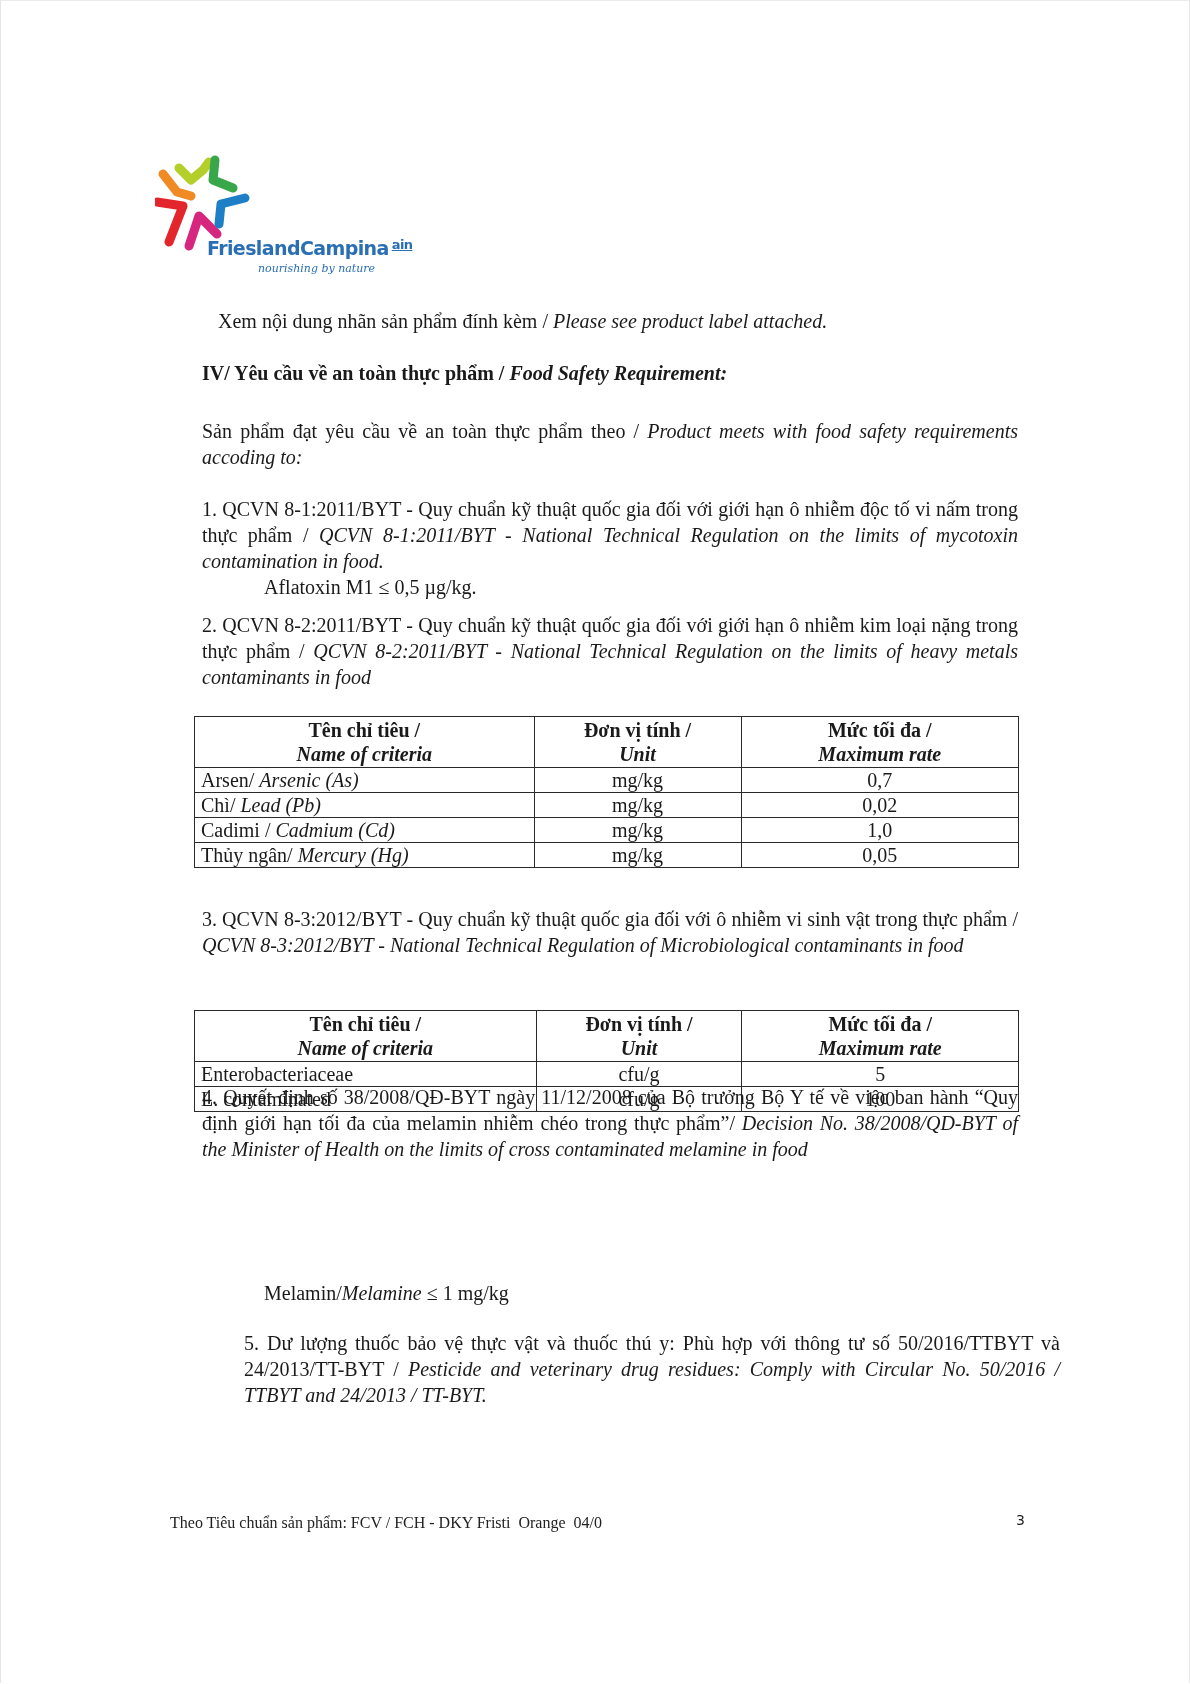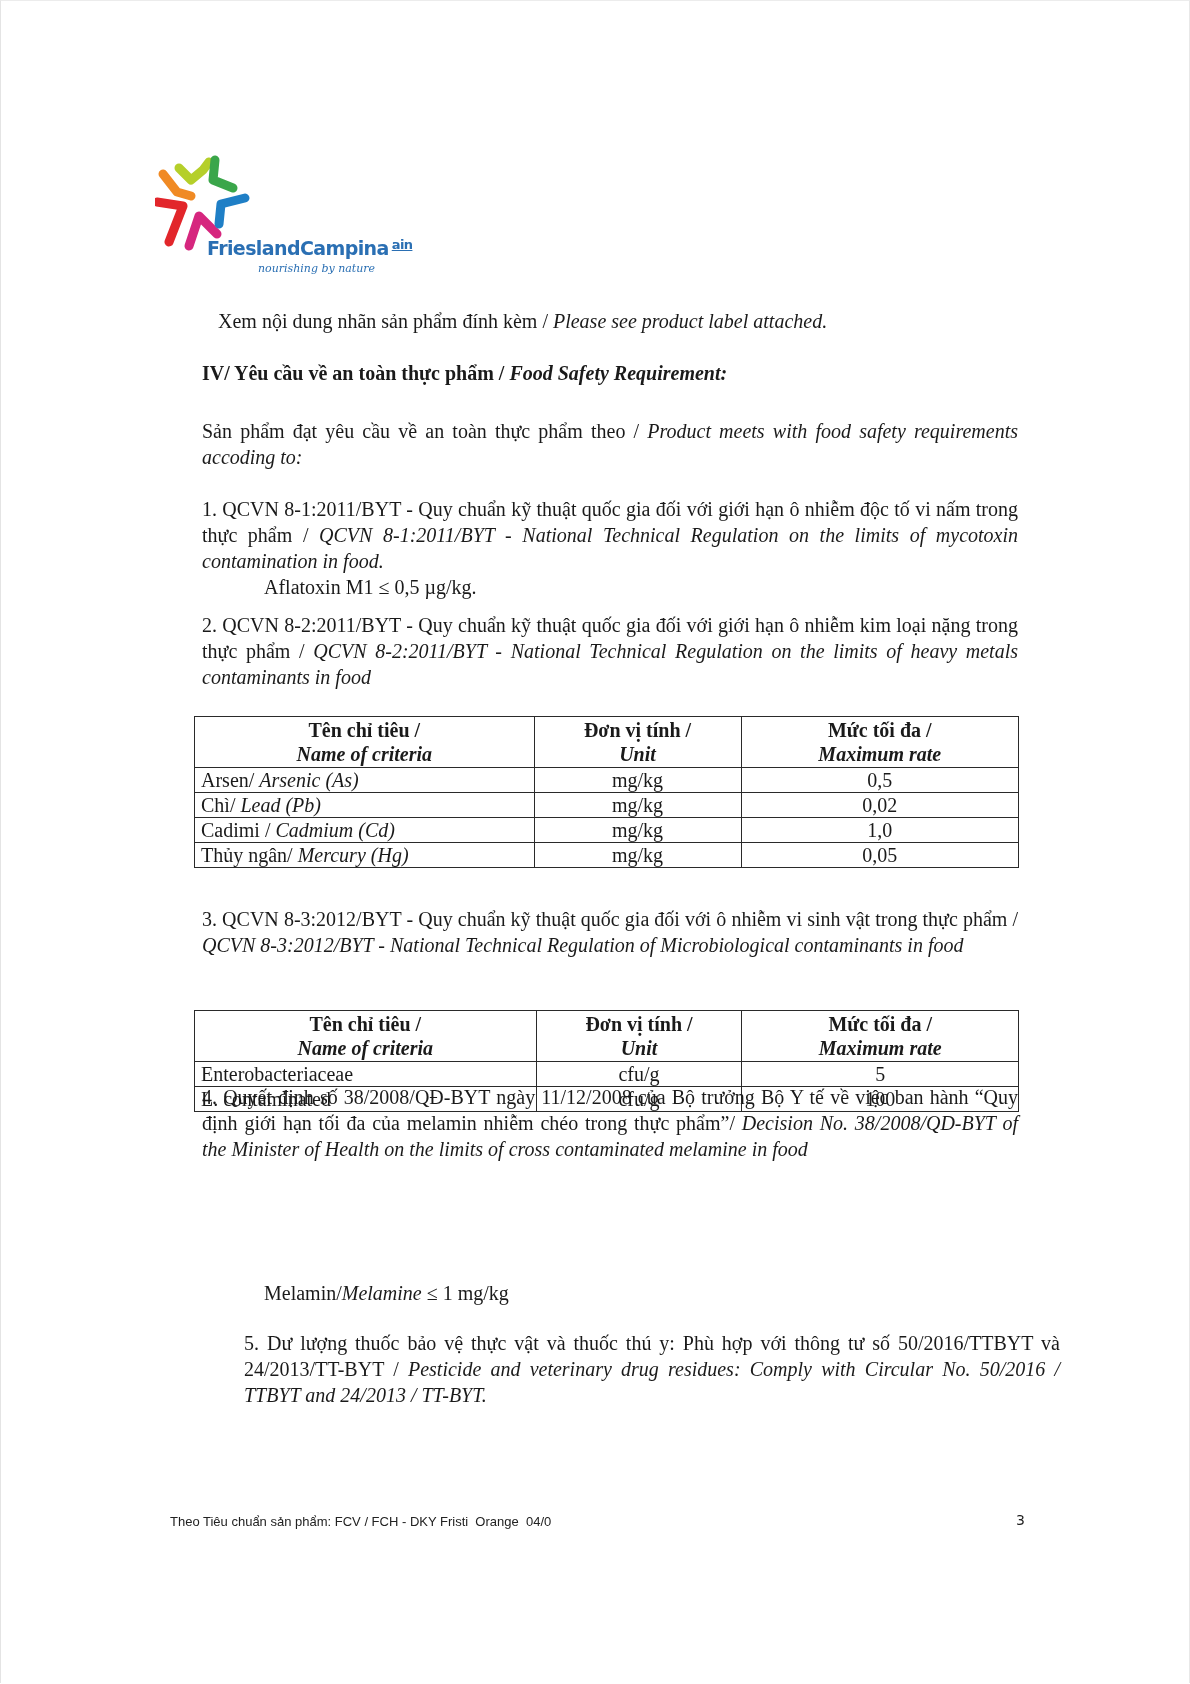--- a/index.html
+++ b/index.html
@@ -23,21 +23,21 @@
   .indent { padding-left: 62px; }
 
   table.spec { position: absolute; left: -8px; width: 825px; border-collapse: collapse; font-size: 20px; line-height: 23px; }
   table.spec td, table.spec th { border: 1.5px solid #2a2a2a; padding: 0 6px; }
   table.spec th { font-weight: bold; text-align: center; height: 50px; line-height: 24px; margin-top: 22px; }
   table.spec th .en { font-style: italic; }
   table.spec td { height: 24px; margin-left: 14px; }
   table.spec td.c { text-align: center; }
   .col1 { width: 337px; } .col2 { width: 200px; } .col3 { width: 272px; }
 
-  .footer { position: absolute; left: 170px; top: 1514px; font-family: Liberation Sans, sans-serif; font-size: 13px; color: #222; white-space: pre; }
+  .footer { position: absolute; left: 170px; top: 1514px; font-family: Liberation Serif, serif; font-size: 16px; color: #222; white-space: pre; }
   .pagenum { position: absolute; left: 1016px; top: 1512px; font-family: "DejaVu Sans", sans-serif; font-size: 14px; color: #222; }
 </style>
 </head>
 <body>
 
 <div class="page-edge"></div>
 
 <div class="logo">
   <svg class="logo-star" viewBox="0 0 110 105">
     <path d="M24 18 L36 30 L48 20 L54 12" stroke="#b5cf2a" stroke-width="9" fill="none" stroke-linecap="round" stroke-linejoin="round"></path>
@@ -77,21 +77,21 @@
   <table class="spec" style="top:716px;">
     <tbody>
         <tr>
       <th class="col1"><span>Tên chỉ tiêu /</span><br><span class="en">Name of criteria</span></th>
       <th class="col2"><span>Đơn vị tính /</span><br><span class="en">Unit</span></th>
       <th class="col3"><span>Mức tối đa /</span><br><span class="en">Maximum rate</span></th>
     </tr>
     <tr>
       <td><span>Arsen/ </span><span class="i">Arsenic (As)</span></td>
       <td class="c">mg/kg</td>
-      <td class="c">0,5</td>
+      <td class="c">0,7</td>
     </tr>
     <tr>
       <td><span>Chì/ </span><span class="i">Lead (Pb)</span></td>
       <td class="c">mg/kg</td>
       <td class="c">0,02</td>
     </tr>
     <tr>
       <td><span>Cadimi / </span><span class="i">Cadmium (Cd)</span></td>
       <td class="c">mg/kg</td>
       <td class="c">1,0</td>

